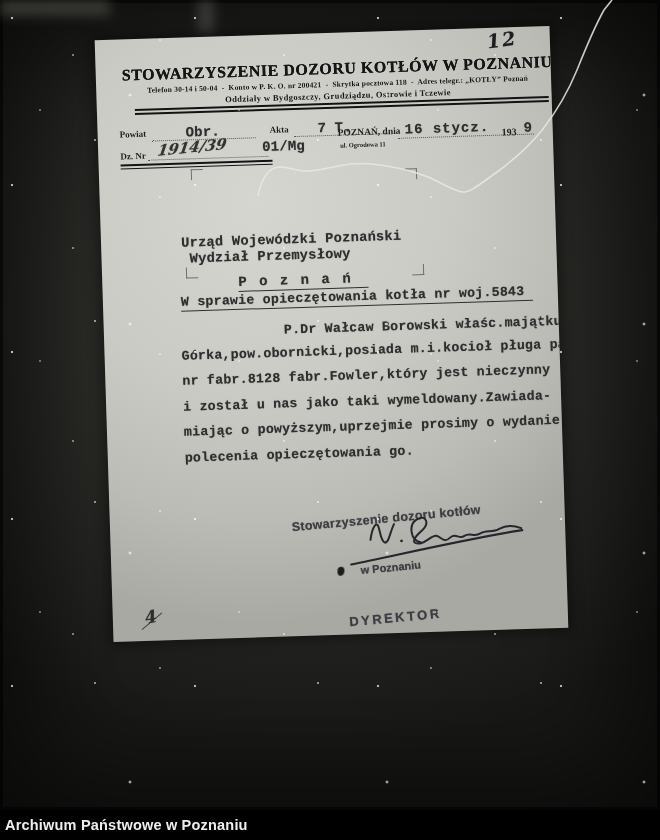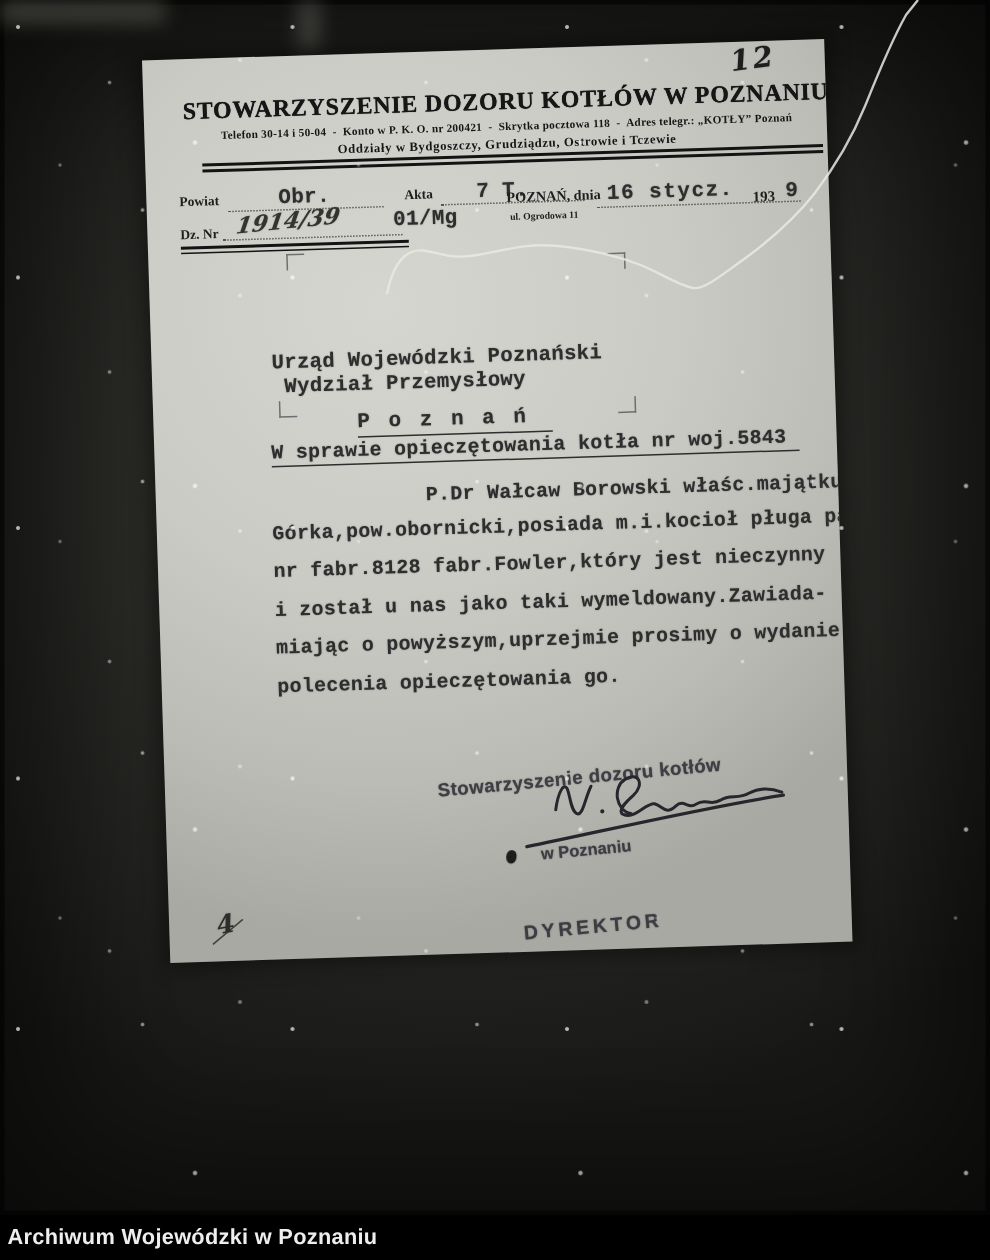--- a/index.html
+++ b/index.html
@@ -184,16 +184,16 @@
 
   <svg class="overlay-svg" width="660" height="810">
     <path d="M258,196 C262,176 270,166 282,167 C296,169 300,173 318,170 C340,166 352,162 372,164
              C392,166 410,170 428,177 C440,182 452,190 462,192 C470,193 480,184 497,172
              C512,161 528,148 543,129 C556,112 568,92 577,70 C585,50 595,26 604,10 L612,0" fill="none" stroke="#e9e9e4" stroke-width="1.6" stroke-opacity=".85"></path>
   </svg>
 
   <div class="speckles"></div>
 
   <div class="caption-bar">
-    <span class="caption-text">Archiwum Wojewódzki w Poznaniu</span>
+    <span class="caption-text">Archiwum Państwowe w Poznaniu</span>
   </div>
 
 </div>
 
 </body></html>

